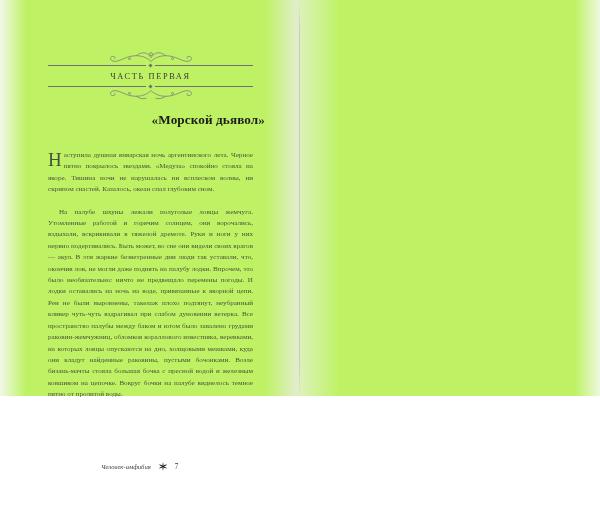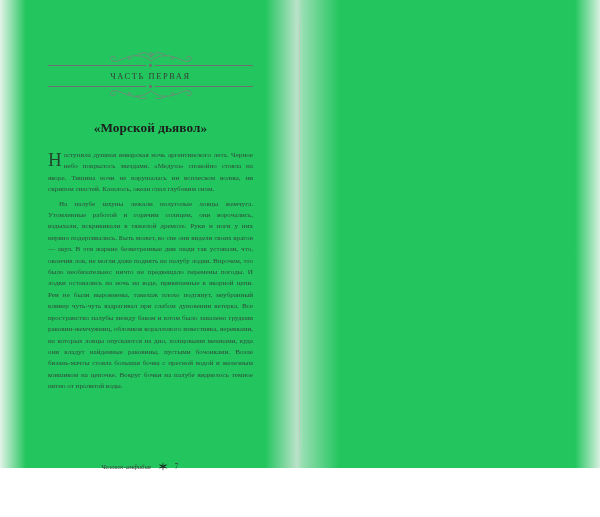--- a/index.html
+++ b/index.html
@@ -11,22 +11,22 @@
     width: 600px;
     height: 517px;
     overflow: hidden;
     font-family: "Liberation Serif", "DejaVu Serif", serif;
     color: #2b2b2b;
   }
 
   .spread {
     position: relative;
     width: 600px;
-    height: 468px;
-    background: #22c55e;
+    height: 396px;
+    background: #bef264;
     display: flex;
   }
 
   
   .spread::before {
     content: "";
     position: absolute;
     inset: 0;
     pointer-events: none;
     background:
@@ -105,49 +105,48 @@
     font-size: 8.4px;
     letter-spacing: 1.6px;
     color: #3a3a3a;
     padding: 3.5px 0 3px 0;
     font-weight: 400;
   }
 
   
   .chapter-title {
     position: absolute;
-    left: 48px;
+    left: 60px;
     top: 112px;
     width: 205px;
-    text-align: center;
+    text-align: right;
     font-size: 13.2px;
     font-weight: bold;
     color: #1c1c1c;
     letter-spacing: 0.1px;
-    margin-top: 8px;
   }
 
   
   .body-left {
     position: absolute;
     left: 48px;
     top: 150px;
     width: 205px;
     font-size: 7.1px;
     line-height: 11.4px;
     text-align: justify;
     color: #343434;
   }
   .body-left p {
     margin: 0;
     text-indent: 11px;
     opacity: 0.84;
   }
   .body-left p.first { text-indent: 0; }
-  .body-left p.gap { margin-top: 3px; }
+  .body-left p.gap { margin-top: 11px; }
 
   .dropcap {
     float: left;
     font-size: 19px;
     line-height: 17px;
     font-weight: 400;
     padding: 1px 2px 0 0;
     color: #1f1f1f;
     opacity: 0.9;
   }
@@ -220,21 +219,21 @@
           <path d="M63 6.0 C60 3.6, 56 2.6, 52.4 3.9"></path>
           <circle cx="26.5" cy="8.6" r="1.0"></circle>
           <circle cx="69.5" cy="8.6" r="1.0"></circle>
         </svg>
       </div>
     </div>
 
     <div class="chapter-title">«Морской дьявол»</div>
 
     <div class="body-left">
-      <p class="first"><span class="dropcap">Н</span><span>аступила душная январская ночь аргентинского лета. Черное небо покрылось звездами. «Медуза» спокойно стояла на якоре. Тишина ночи не нарушалась ни всплеском волны, ни скрипом снастей. Казалось, океан спал глубоким сном.</span></p>
+      <p class="first"><span class="dropcap">Н</span><span>аступила душная январская ночь аргентинского лета. Черное пятно покрылось звездами. «Медуза» спокойно стояла на якоре. Тишина ночи не нарушалась ни всплеском волны, ни скрипом снастей. Казалось, океан спал глубоким сном.</span></p>
       <p class="gap">На палубе шхуны лежали полуголые ловцы жемчуга. Утомленные работой и горячим солнцем, они ворочались, вздыхали, вскрикивали в тяжелой дремоте. Руки и ноги у них нервно подергивались. Быть может, во сне они видели своих врагов — акул. В эти жаркие безветренные дни люди так уставали, что, окончив лов, не могли даже поднять на палубу лодки. Впрочем, это было необязательно: ничто не предвещало перемены погоды. И лодки оставались на ночь на воде, привязанные к якорной цепи. Реи не были выровнены, такелаж плохо подтянут, неубранный кливер чуть-чуть вздрагивал при слабом дуновении ветерка. Все пространство палубы между баком и ютом было завалено грудами раковин-жемчужниц, обломков кораллового известняка, веревками, на которых ловцы опускаются на дно, холщовыми мешками, куда они кладут найденные раковины, пустыми бочонками. Возле бизань-мачты стояла большая бочка с пресной водой и железным ковшиком на цепочке. Вокруг бочки на палубе виднелось темное пятно от пролитой воды.</p>
     </div>
 
     <div class="footer left">
       <span class="title-text">Человек-амфибия</span>
       <span class="fleuron">
         <svg width="10" height="9" viewBox="0 0 10 9" fill="#1a1a1a">
           <path d="M5 0.3 C5.5 2.0, 5.5 3.0, 5.3 3.7 C6.3 3.0, 7.6 2.6, 9.4 2.5 C8.2 3.6, 7.0 4.2, 5.9 4.5 C7.0 4.8, 8.2 5.4, 9.4 6.5 C7.6 6.4, 6.3 6.0, 5.3 5.3 C5.5 6.2, 5.5 7.2, 5 8.7 C4.5 7.2, 4.5 6.2, 4.7 5.3 C3.7 6.0, 2.4 6.4, 0.6 6.5 C1.8 5.4, 3.0 4.8, 4.1 4.5 C3.0 4.2, 1.8 3.6, 0.6 2.5 C2.4 2.6, 3.7 3.0, 4.7 3.7 C4.5 3.0, 4.5 2.0, 5 0.3 Z"></path>
         </svg>
       </span>

